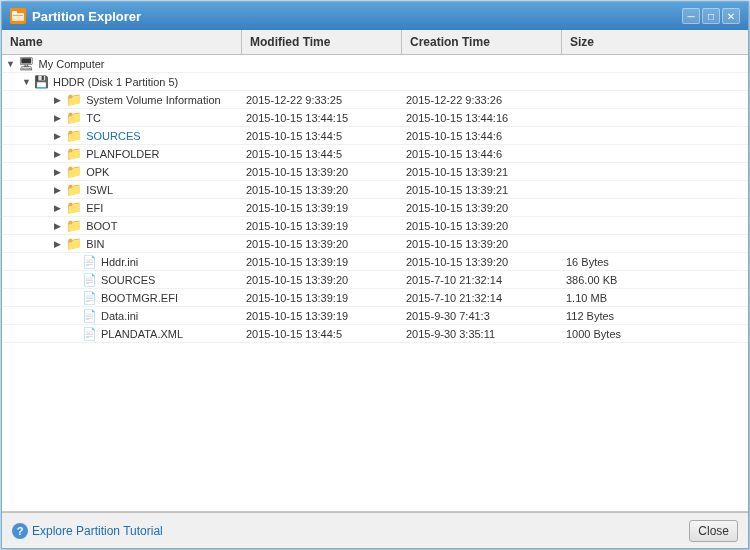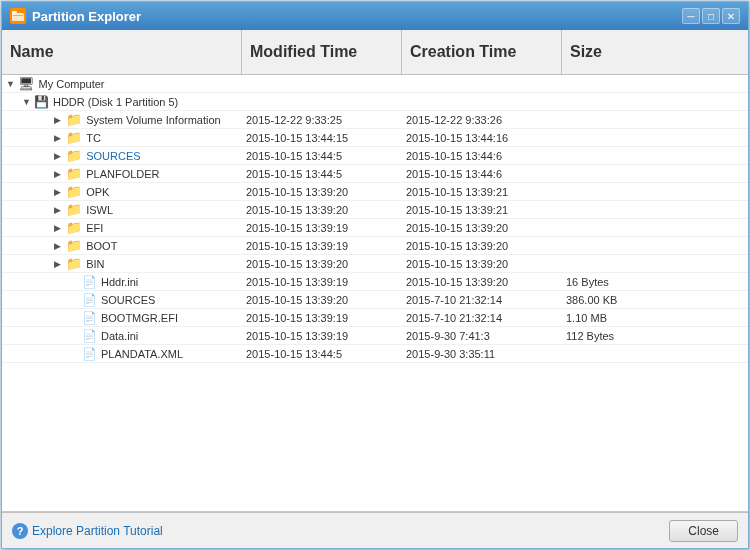--- a/index.html
+++ b/index.html
@@ -77,25 +77,25 @@
       overflow: hidden;
     }
     .column-header {
       display: grid;
       grid-template-columns: 240px 160px 160px 120px;
       border-bottom: 1px solid #c0c0c0;
       background: #f0f0f0;
       flex-shrink: 0;
     }
     .col-header {
-      padding: 13px 8px;
+      padding: 5px 8px;
       font-weight: bold;
       color: #333;
       border-right: 1px solid #c0c0c0;
-      font-size: 16px;
+      font-size: 12px;
     }
     .col-header:last-child { border-right: none; }
     .tree-area {
       flex: 1;
       overflow-y: auto;
       overflow-x: auto;
     }
     .tree-row {
       display: grid;
       grid-template-columns: 240px 160px 160px 120px;
@@ -156,21 +156,21 @@
       border-radius: 50%;
       background: #4a90d9;
       color: white;
       font-size: 11px;
       display: flex;
       align-items: center;
       justify-content: center;
       font-weight: bold;
     }
     .close-btn {
-      padding: 3px 18px;
+      padding: 3px 8px;
       background: linear-gradient(to bottom, #f5f5f5, #e0e0e0);
       border: 1px solid #aaa;
       border-radius: 3px;
       cursor: pointer;
       font-size: 12px;
       color: #333;
     }
     .separator-line {
       border: none;
       border-top: 1px solid #c8c8c8;
@@ -365,20 +365,21 @@
     <div class="tree-cell">112 Bytes</div>
   </div>
           <div class="tree-row">
     <div class="tree-cell name-cell indent5">
       <span class="expand-icon" style="color:transparent;">▶</span>
       <span style="color:#6699cc; font-size:12px; margin-right:2px;">📄</span>
       <span style="color:#333; cursor:pointer;">PLANDATA.XML</span>
     </div>
     <div class="tree-cell">2015-10-15 13:44:5</div>
     <div class="tree-cell">2015-9-30 3:35:11</div>
+    <div class="tree-cell">1000 Bytes</div>
   </div>
         </div>
     </div>
   </div>
 
   <hr class="separator-line">
   <div class="bottom-bar">
     <div class="tutorial-link">
       <div class="help-circle">?</div>
       <span>Explore Partition Tutorial</span>

